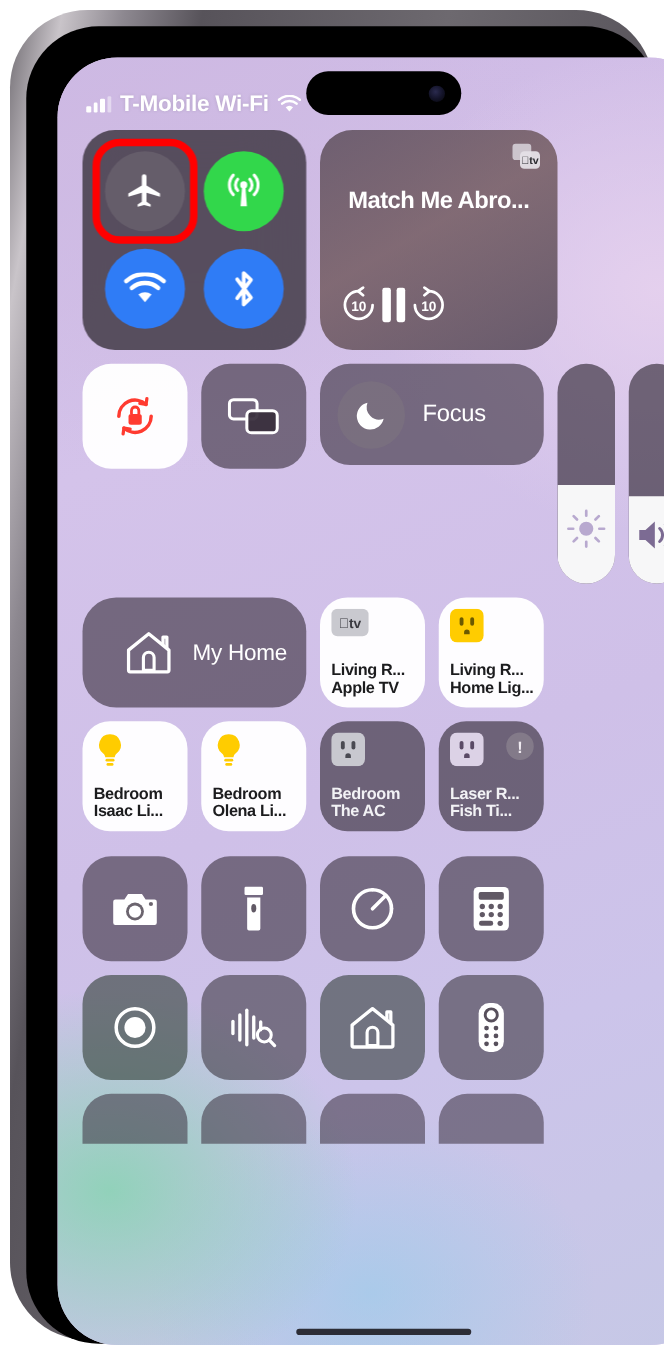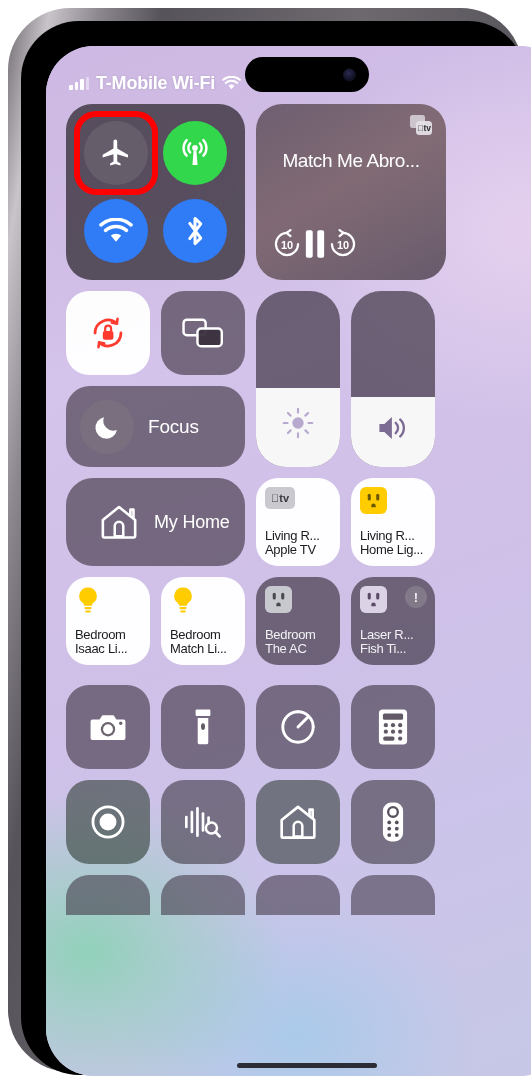--- a/index.html
+++ b/index.html
@@ -114,21 +114,21 @@
     width:190px; height:176px; position:relative;
     border-radius:26px;
     background:linear-gradient(150deg,rgba(86,72,84,0.80) 0%,rgba(106,82,84,0.78) 45%,rgba(78,66,80,0.82) 100%);
     display:flex; flex-direction:column; justify-content:space-between;
     padding:18px 14px 20px;
   }
   #media-app-icon{
     position:absolute; right:12px; top:10px; width:26px; height:24px;
   }
   .media-title{
-    color:#fff; font-size:19px; font-weight:400; letter-spacing:-0.4px;
+    color:#fff; font-size:19px; font-weight:700; letter-spacing:-0.4px;
     text-align:center; margin-top:28px;
   }
   .media-controls{
     display:flex; align-items:center; justify-content:flex-start; padding:0 2px;
   }
 
   
   .sq-btn{
     width:84px; height:84px; border-radius:23px;
     display:flex; align-items:center; justify-content:center;
@@ -171,21 +171,21 @@
 
   
   .acc-tile{
     width:84px; height:88px; border-radius:22px;
     padding:9px 8px 8px 9px;
     display:flex; flex-direction:column; justify-content:space-between;
     position:relative;
   }
   .acc-on{ background:rgba(255,255,255,0.97); }
   .acc-off{ background:rgba(58,48,62,0.66); }
-  .acc-text{ line-height:1.12; letter-spacing:-0.3px; font-size:13px; font-weight:400; }
+  .acc-text{ line-height:1.12; letter-spacing:-0.3px; font-size:13px; font-weight:700; }
   .acc-on .acc-text{ color:#1c1c1e; }
   .acc-off .acc-text{ color:#f2f2f5; }
   .acc-icon-wrap{ display:flex; align-items:flex-start; justify-content:space-between; }
   .badge-alert{
     width:22px; height:22px; border-radius:50%;
     background:rgba(150,142,152,0.55);
     display:flex; align-items:center; justify-content:center;
     color:#efeaf0; font-size:13px; font-weight:700;
   }
 
@@ -312,21 +312,21 @@
                   <path d="M13 3.4 a9.6 9.6 0 1 1 -9.6 9.6" stroke="#fff" stroke-width="1.9" fill="none" stroke-linecap="round"></path>
                   <path d="M13 3.4 L9.6 0.9 M13 3.4 L9.6 6.2" stroke="#fff" stroke-width="1.9" fill="none" stroke-linecap="round" transform="translate(0.4,0)"></path>
                   <text x="13" y="17.2" font-size="9.5" font-weight="700" text-anchor="middle" fill="#fff" font-family="Liberation Sans, sans-serif">10</text>
                 </svg>
               </span>
             </div>
           </div>
         </div>
 
         <div class="cc-row">
-          <div style="display:flex; flex-direction:column; gap:11px;">
+          <div style="display:flex; gap:11px;">
             <div style="display:flex; gap:11px;">
               <div class="sq-btn" id="rotation-lock-button">
                 <svg width="40" height="40" viewBox="0 0 34 34">
                   <path d="M6 17 a11 11 0 0 1 18.5 -8" stroke="#ff3b30" stroke-width="2.4" fill="none" stroke-linecap="round"></path>
                   <path d="M28 17 a11 11 0 0 1 -18.5 8" stroke="#ff3b30" stroke-width="2.4" fill="none" stroke-linecap="round"></path>
                   <path d="M24.5 9 l0.6 -4 M24.5 9 l-4.2 -0.7" stroke="#ff3b30" stroke-width="2.2" fill="none" stroke-linecap="round"></path>
                   <path d="M9.5 25 l-0.6 4 M9.5 25 l4.2 0.7" stroke="#ff3b30" stroke-width="2.2" fill="none" stroke-linecap="round"></path>
                   <rect x="12.6" y="15.4" width="9" height="7.4" rx="1.7" fill="#ff3b30"></rect>
                   <path d="M14.6 15.4 V13.2 a2.5 2.5 0 0 1 5 0 V15.4" stroke="#ff3b30" stroke-width="1.9" fill="none"></path>
                 </svg>
@@ -439,21 +439,21 @@
               <span>
                 <svg width="26" height="30" viewBox="0 0 24 30">
                   <path d="M12 1.4 a8.6 8.6 0 0 1 5.4 15.4 c-1 0.9 -1.5 1.8 -1.6 3 H8.2 c-0.1 -1.2 -0.6 -2.1 -1.6 -3 A8.6 8.6 0 0 1 12 1.4 Z" fill="#ffcc00"></path>
                   <rect x="8.4" y="21" width="7.2" height="2.2" rx="1.1" fill="#ffcc00"></rect>
                   <rect x="9.2" y="24.4" width="5.6" height="2.2" rx="1.1" fill="#ffcc00"></rect>
                 </svg>
               </span>
             </div>
             <div class="acc-text">
               <div>Bedroom</div>
-              <div>Match Li...</div>
+              <div>Olena Li...</div>
             </div>
           </div>
 
           <div class="acc-tile acc-off">
             <div class="acc-icon-wrap">
               <span>
                 <svg width="27" height="27" viewBox="0 0 28 28">
                   <rect x="0" y="0" width="28" height="28" rx="6" fill="#c8c8cf"></rect>
                   <rect x="8" y="7" width="3.2" height="7" rx="1.6" fill="#4a4a52"></rect>
                   <rect x="16.8" y="7" width="3.2" height="7" rx="1.6" fill="#4a4a52"></rect>

